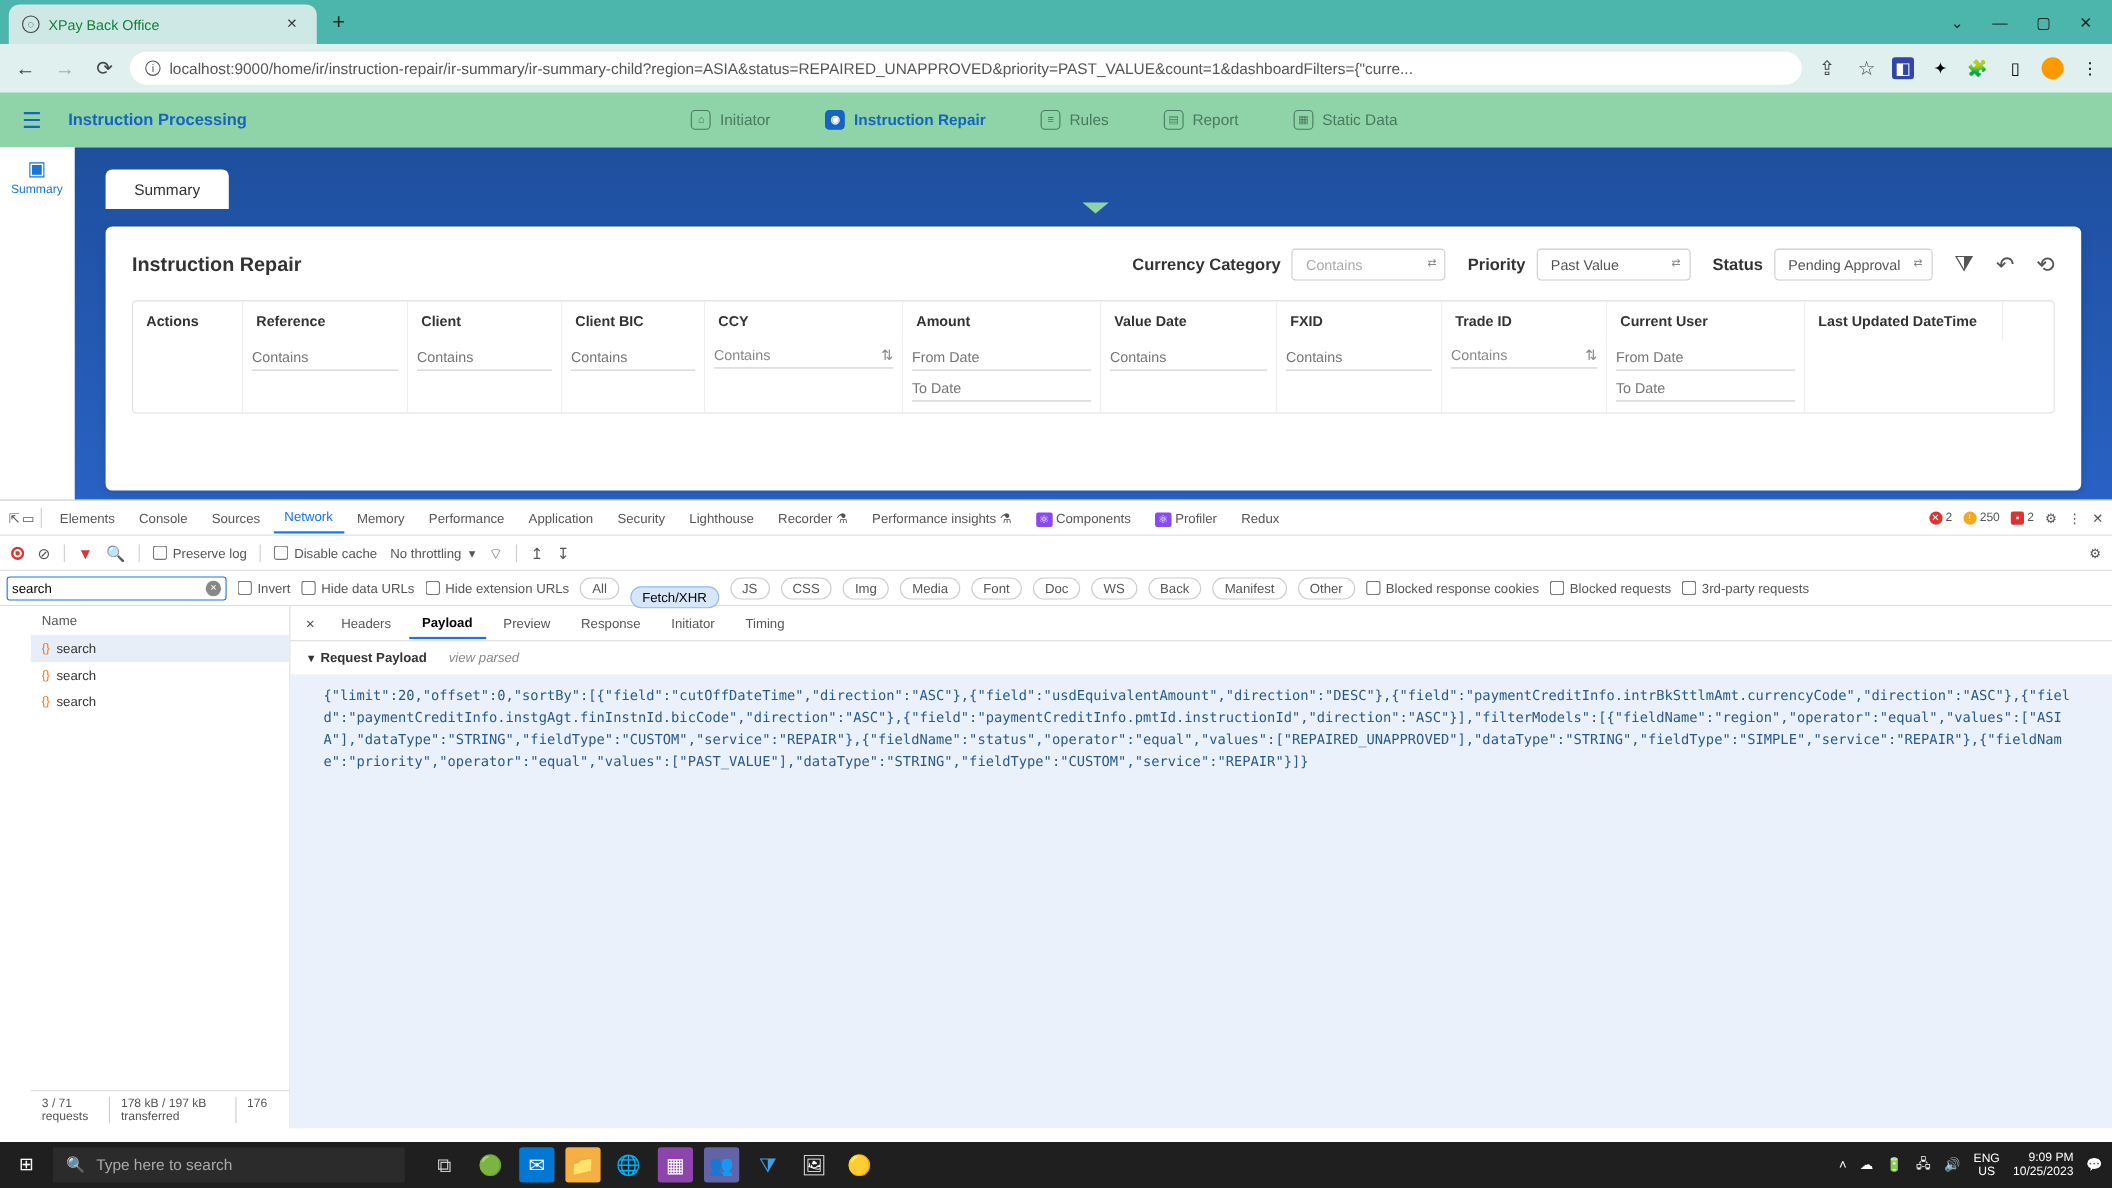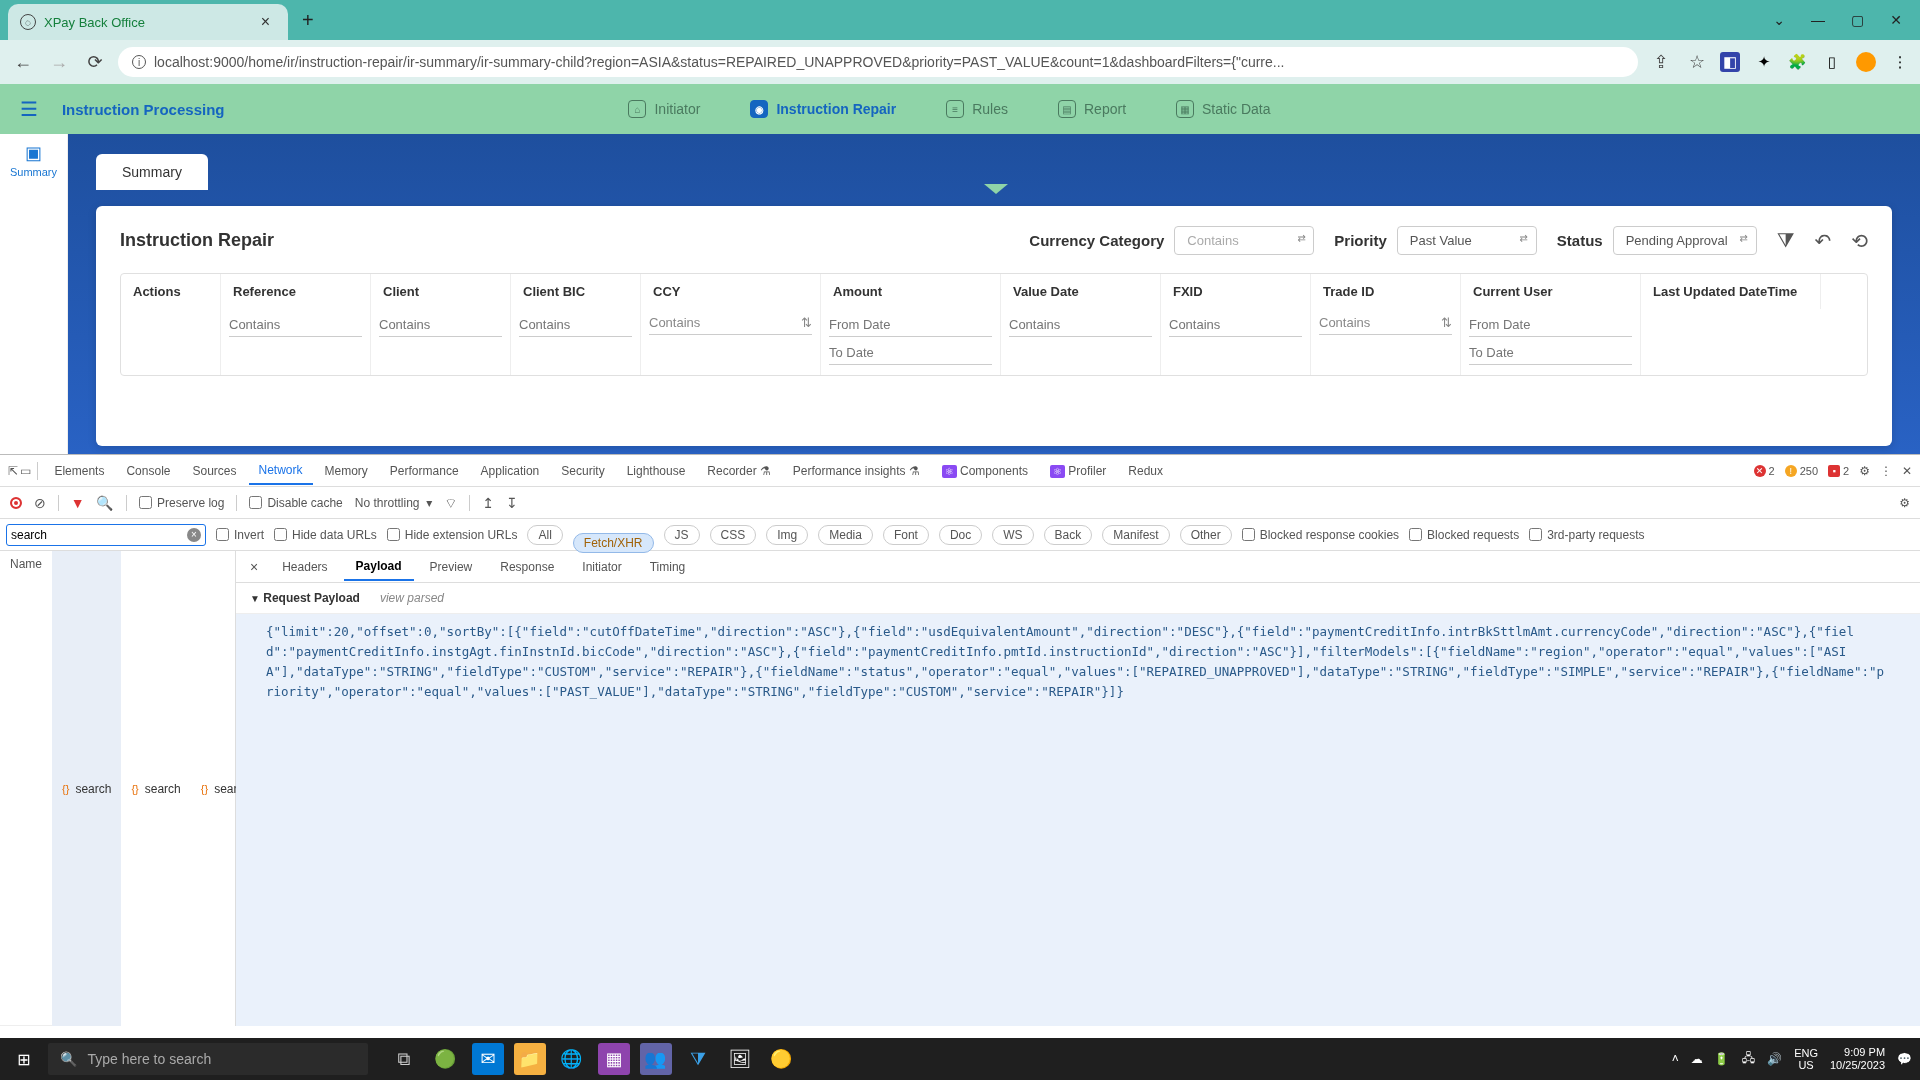--- a/index.html
+++ b/index.html
@@ -74,24 +74,24 @@
 .dt-toolbar .ico { font-size:14px; }
 .funnel { color:#d33; }
 .chk { display:flex; align-items:center; gap:5px; }
 .chk input { width:13px; height:13px; }
 
 .dt-filter-row { display:flex; align-items:center; height:32px; border-bottom:1px solid #ddd; padding:0 6px; gap:10px; font-size:12px; color:#555; }
 .search-box { border:1px solid #1a73e8; background:#fff; width:200px; height:22px; display:flex; align-items:center; padding:0 4px; border-radius:3px; }
 .search-box input { border:none; outline:none; flex:1; font-size:12px; }
 .search-box .clr { background:#888; color:#fff; border-radius:50%; width:14px; height:14px; font-size:10px; display:flex; align-items:center; justify-content:center; }
 .pill { border:1px solid #ccc; border-radius:10px; padding:2px 10px; }
-.pill.active { background:#d6e7fb; border-color:#93b9e8; color:#a16207;margin-top:16px; }
+.pill.active { background:#d6e7fb; border-color:#93b9e8; color:#000000;margin-top:16px; }
 
 .dt-body { flex:1; display:flex; overflow:hidden; }
-.req-list { width:236px; border-right:1px solid #ddd; display:flex; flex-direction:row; }
+.req-list { width:236px; border-right:1px solid #ddd; display:flex; flex-direction:column;margin-left:28px; }
 .req-head { padding:6px 10px; font-size:12px; color:#555; border-bottom:1px solid #eee; }
 .req-item { padding:5px 10px; display:flex; align-items:center; gap:6px; font-size:12px; color:#333; }
 .req-item.sel { background:#e8eef7; }
 .req-item .bico { color:#e8710a; font-size:11px; }
 .req-status { border-top:1px solid #ddd; padding:5px 10px; font-size:11px; color:#555; display:flex; gap:10px; margin-top:auto; }
 .req-status span { border-right:1px solid #ccc; padding-right:10px; }
 
 .detail { flex:1; display:flex; flex-direction:column; }
 .detail-tabs { display:flex; align-items:center; height:32px; border-bottom:1px solid #ddd; padding:0 6px; gap:4px; font-size:12px; color:#555; }
 .detail-tabs .close { font-size:14px; padding:0 8px; }
@@ -359,20 +359,25 @@
           <span>search</span>
         </div>
       <div class="req-item">
           <span class="bico">{}</span>
           <span>search</span>
         </div>
       <div class="req-item">
           <span class="bico">{}</span>
           <span>search</span>
         </div>
+      <div class="req-status">
+        <span>3 / 71 requests</span>
+        <span>178 kB / 197 kB transferred</span>
+        <span style="border:none">176</span>
+      </div>
     </div>
     <div class="detail">
       <div class="detail-tabs">
         <span class="close">×</span>
         <span class="dtab">Headers</span>
         <span class="dtab active">Payload</span>
         <span class="dtab">Preview</span>
         <span class="dtab">Response</span>
         <span class="dtab">Initiator</span>
         <span class="dtab">Timing</span>

